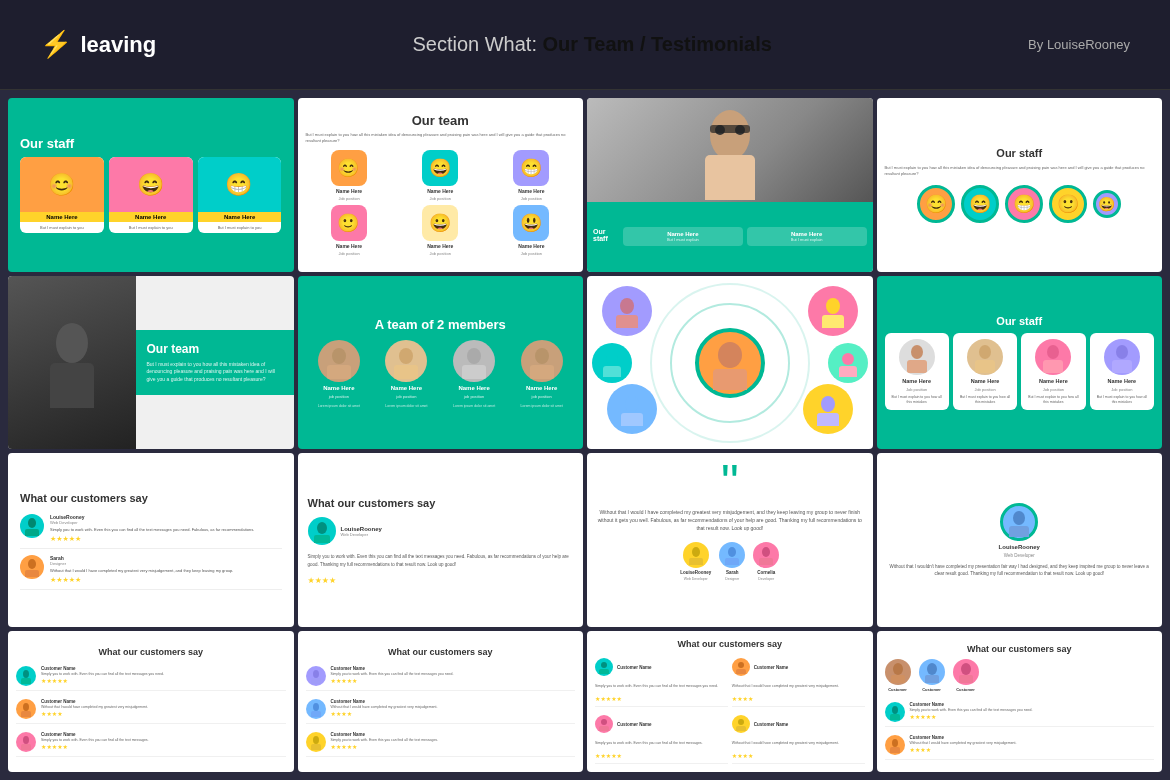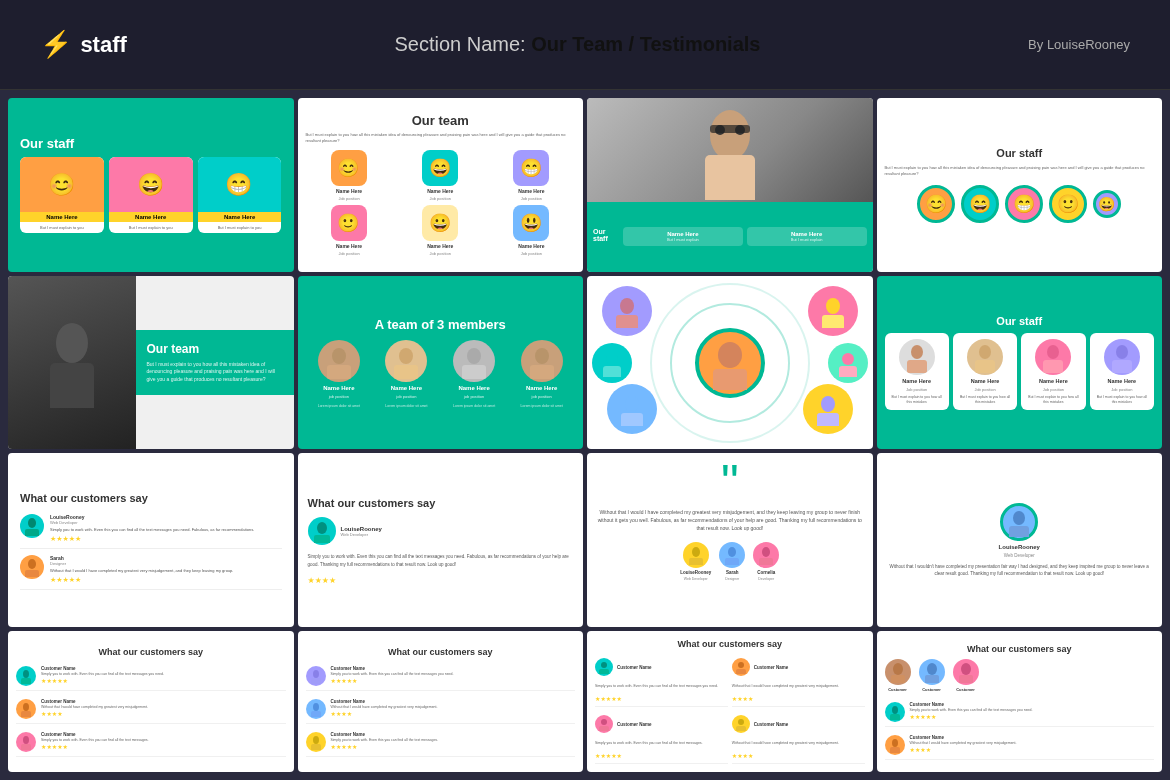--- a/index.html
+++ b/index.html
@@ -563,25 +563,25 @@
     .s3nb-title { color: white; font-size: 6px; font-weight: bold; }
     .s3nb-sub { color: rgba(255,255,255,0.8); font-size: 4px; }
 
   </style>
 </head>
 <body>
 
 <div class="header">
   <div class="logo">
     <span class="logo-icon">⚡</span>
-    <span>staff</span>
+    <span>leaving</span>
   </div>
   <div class="header-center">
     <span class="header-text">
-      <span>Section Name:</span>
+      <span>Section What:</span>
       <strong>Our Team / Testimonials</strong>
     </span>
   </div>
   <div class="by-author">By LouiseRooney</div>
 </div>
 
 <div class="grid-container">
 
   <div class="slide slide-1">
     <div class="title">Our staff</div>
@@ -690,21 +690,21 @@
         <rect x="8" y="45" width="44" height="50" rx="5" fill="#444"></rect>
       </svg>
     </div>
     <div class="slide-5-right">
       <div class="title">Our team</div>
       <div class="desc">But I must explain to you how all this mistaken idea of denouncing pleasure and praising pain was here and I will give you a guide that produces no resultant pleasure?</div>
     </div>
   </div>
 
   <div class="slide slide-6">
-    <div class="title">A team of 3 members</div>
+    <div class="title">A team of 2 members</div>
     <div class="team-row">
       <div class="team-member">
         <div class="team-avatar" style="background:#c8a07a;">
           <svg width="36" height="36" viewBox="0 0 36 36">
               <ellipse cx="18" cy="13" rx="7" ry="8" fill="#b8946a"></ellipse>
               <rect x="6" y="22" width="24" height="18" rx="3" fill="#d4a87e"></rect>
             </svg>
         </div>
         <div class="tm-name">Name Here</div>
         <div class="tm-job">job position</div>

